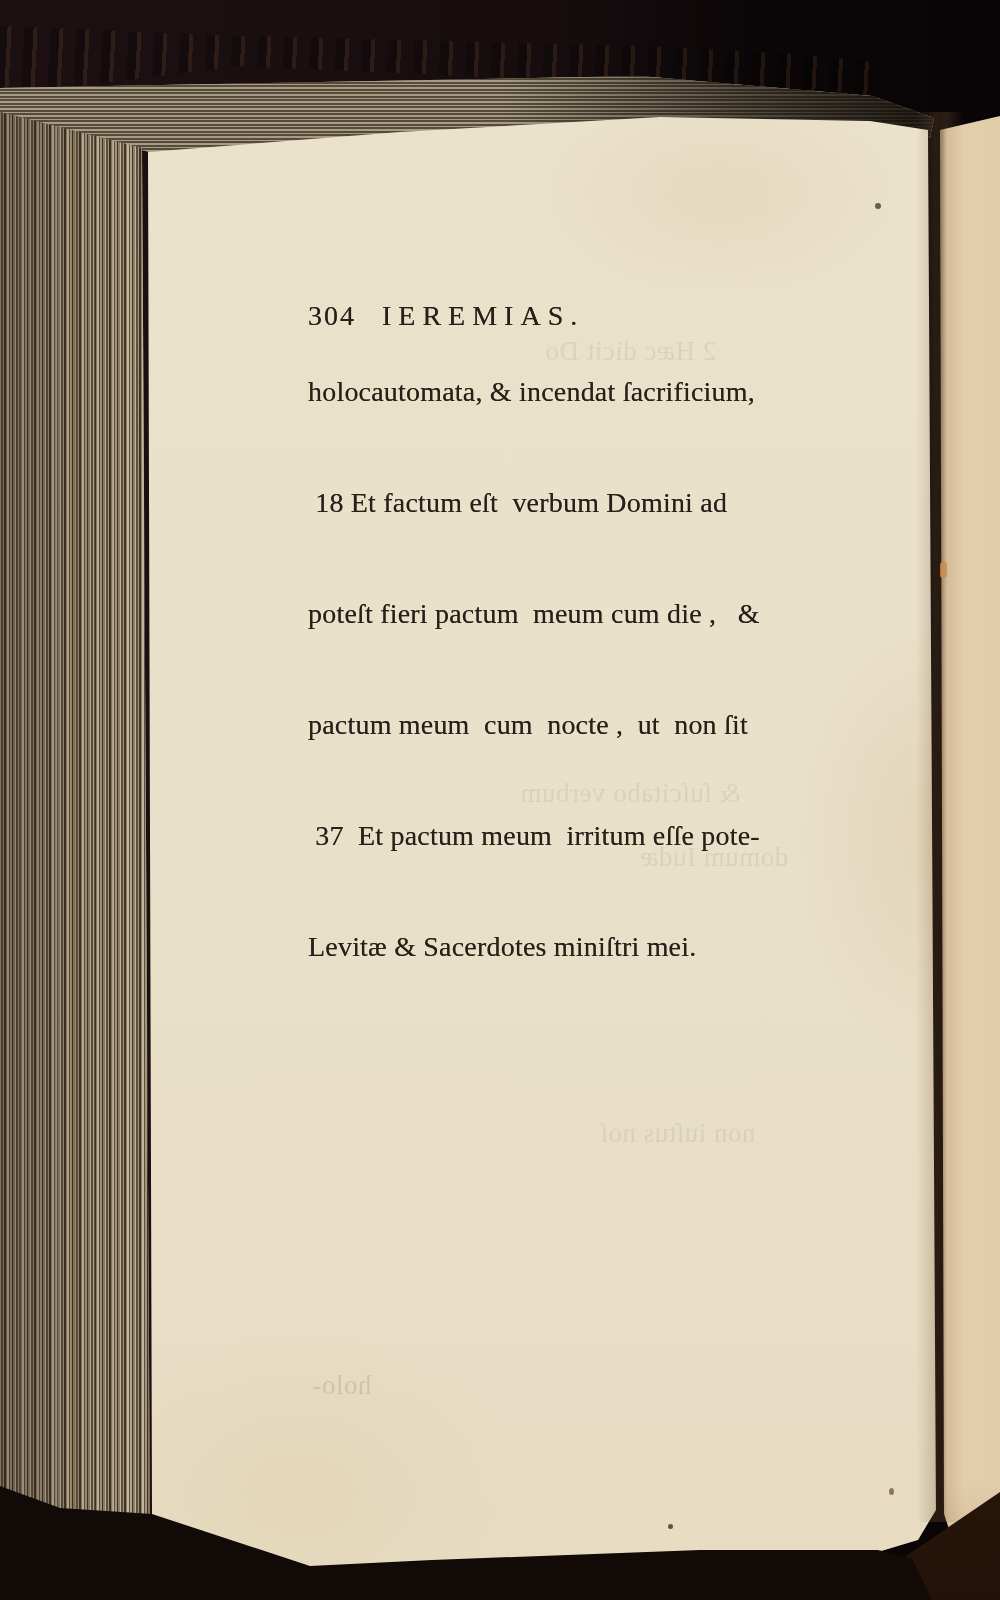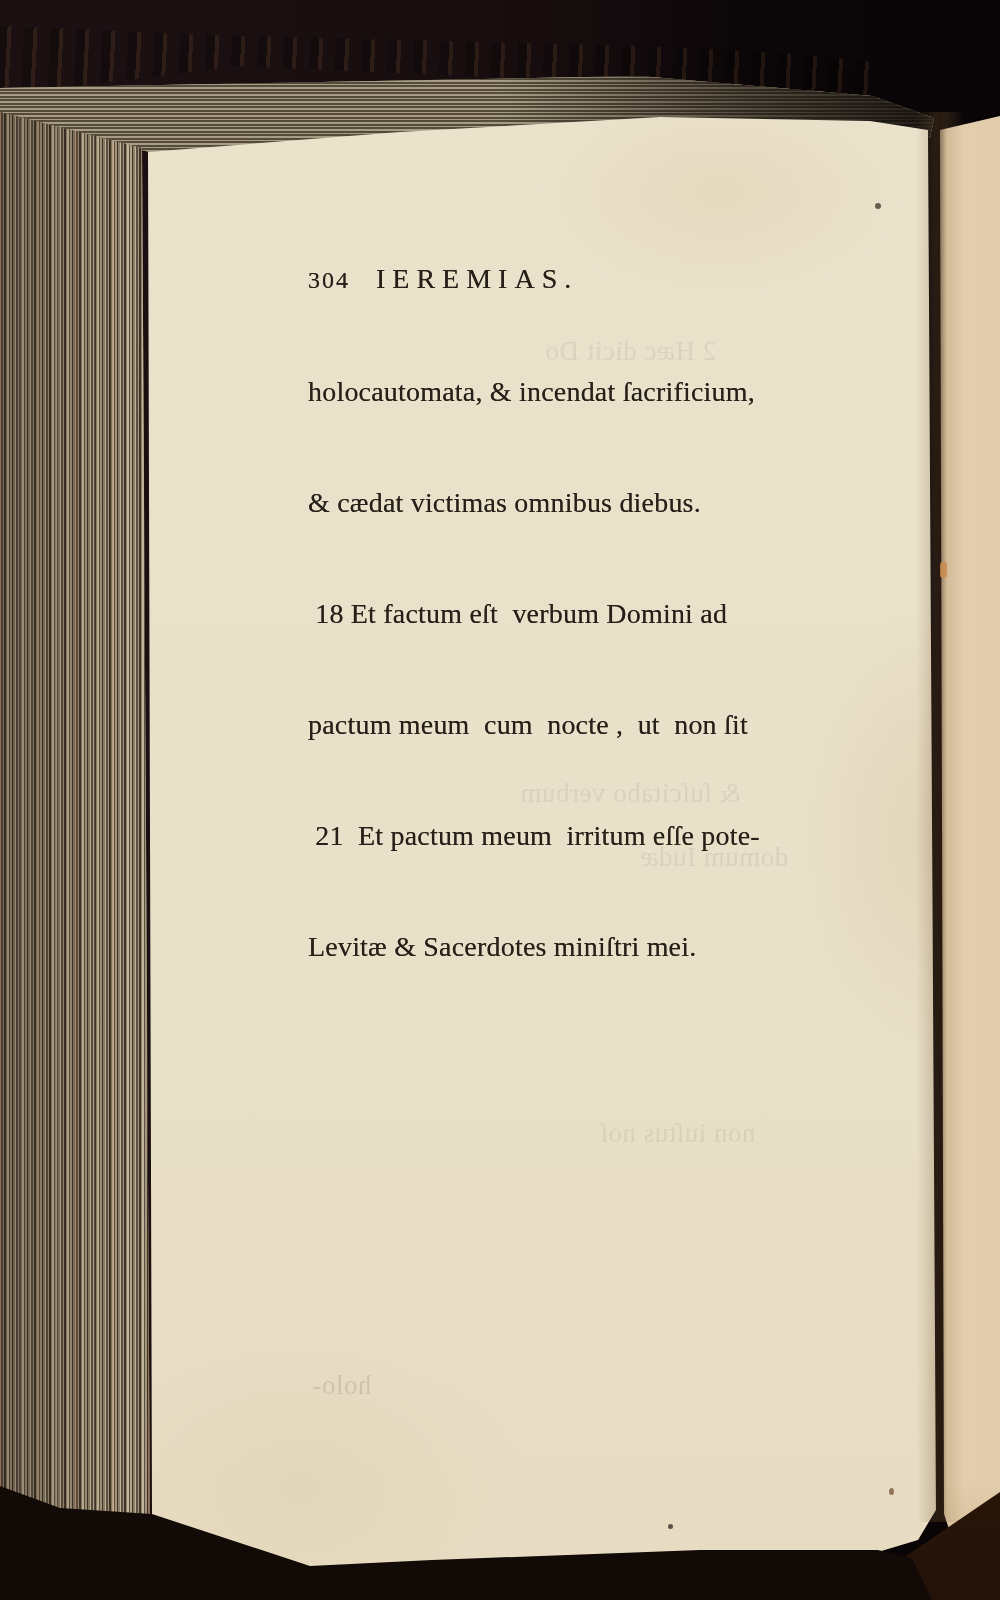--- a/index.html
+++ b/index.html
@@ -86,21 +86,21 @@
 
   
   .textblock{
     left:308px;top:186px;width:580px;
     color:#262019;
     font-size:28px;line-height:37px;letter-spacing:.2px;
     text-shadow:0 0 .6px rgba(35,28,22,.65);
     white-space:pre;
   }
   .header{display:flex;align-items:baseline;height:39px;}
-  .pagenum{font-size:24px;margin-right:26px;letter-spacing:2px;}
+  .pagenum{font-size:28px;margin-right:26px;letter-spacing:2px;margin-top:37px;}
   .rtitle{letter-spacing:7px;margin-right:14px;}
   .chap{letter-spacing:2.5px;}
   .line{height:37px;}
 
   
   .ghost{
     color:#6f7868;opacity:.13;transform:scaleX(-1);
     font-size:27px;white-space:pre;letter-spacing:.5px;
   }
   .g0{left:545px;top:336px;}
@@ -133,24 +133,24 @@
   <div class="ghost g2">domum Iudæ</div>
   <div class="ghost g3">non iuſtus noſ</div>
   <div class="ghost g4">holo-</div>
 
   <div class="textblock">
     <div class="header">
       <span class="pagenum">304</span>
       <span class="rtitle">IEREMIAS.</span>
     </div>
     <div class="line">holocautomata, &amp; incendat ſacrificium,</div>
-    <div class="line">&amp; cædat victimas omnibus diebus.</div>
     <div class="line"> 18 Et factum eſt  verbum Domini ad</div>
+    <div class="line">poteſt fieri pactum  meum cum die ,   &amp;</div>
     <div class="line">pactum meum  cum  nocte ,  ut  non ſit</div>
-    <div class="line"> 21  Et pactum meum  irritum eſſe pote-</div>
+    <div class="line"> 37  Et pactum meum  irritum eſſe pote-</div>
     <div class="line">Levitæ &amp; Sacerdotes miniſtri mei.</div>
     
     
     
     
     
     
     
     
     

